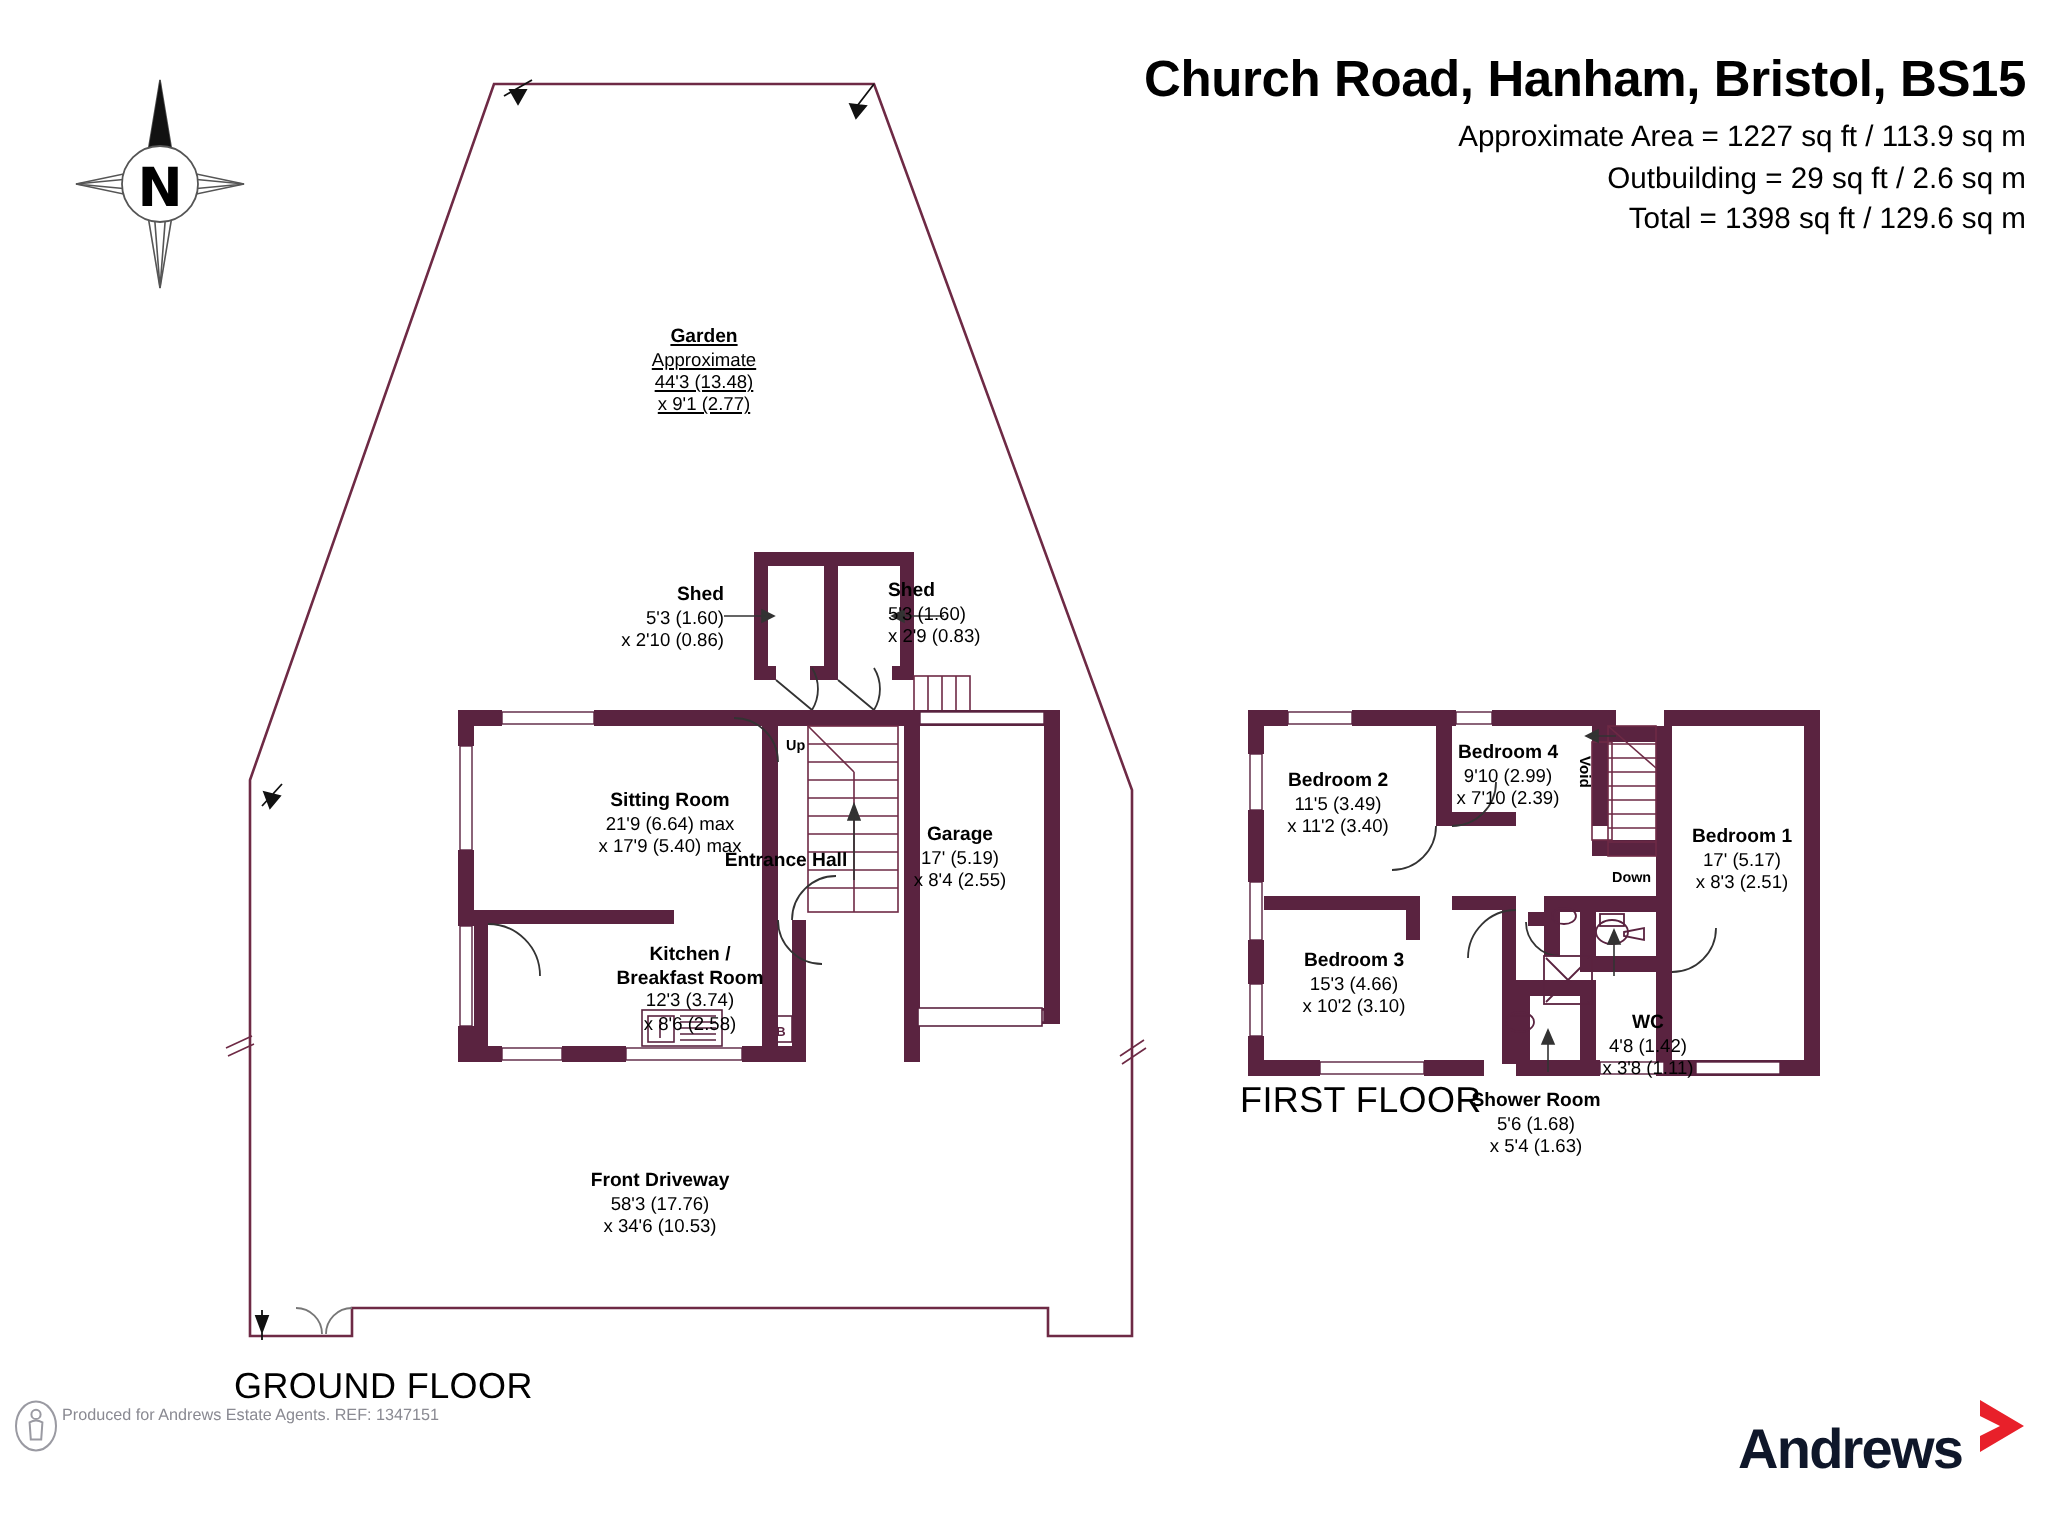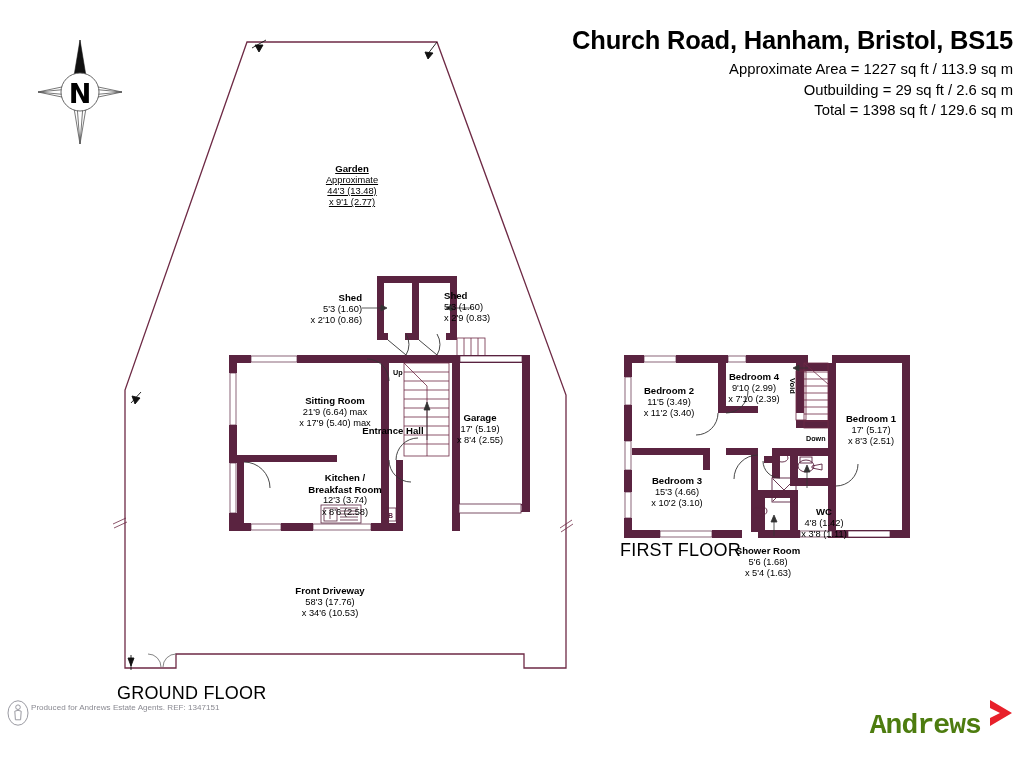--- a/index.html
+++ b/index.html
@@ -23,21 +23,21 @@
   .lbl .dm{font-size:9.3px;}
   .lbl.left{text-align:right;}
   .lbl.right{text-align:left;}
   .floorlabel{position:absolute;font-weight:normal;font-size:18px;letter-spacing:.2px;}
   .tiny{position:absolute;font-size:7.6px;}
   .tinyb{position:absolute;font-size:7.2px;font-weight:bold;}
   
   #footer{position:absolute;left:31px;top:702px;font-size:8.1px;color:#8a8a92;line-height:1.42;}
   #footericon{position:absolute;left:7px;top:700px;width:22px;height:26px;}
   #logo{position:absolute;right:10px;top:696px;height:34px;display:flex;align-items:center;}
-  #logotext{font-size:28px;font-weight:bold;color:#4d7c0f;letter-spacing:-.9px;font-family:Liberation Mono, monospace;margin-top:24px;}
+  #logotext{font-size:28px;font-weight:bold;color:#0f172a;letter-spacing:-.9px;font-family:Liberation Sans, sans-serif;margin-top:24px;}
   #logochev{margin-left:7px;}
   svg{display:block;}
 </style>
 </head>
 <body>
 
 <div id="header">
   <div id="title">Church Road, Hanham, Bristol, BS15</div>
   <div id="areas">
     <div class="arealine">Approximate Area = 1227 sq ft / 113.9 sq m</div>

